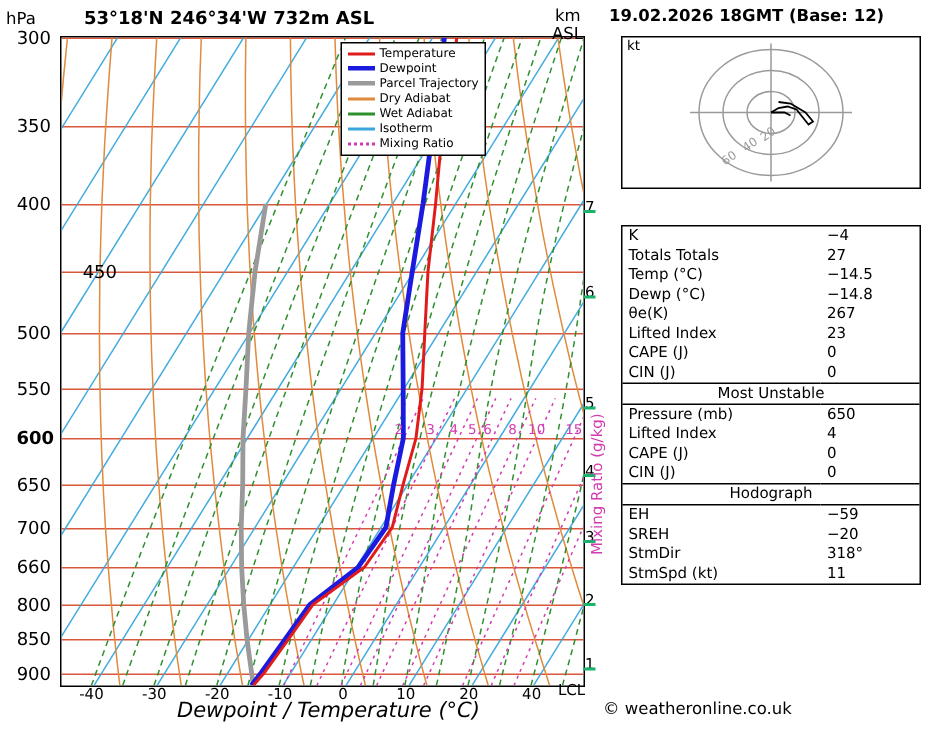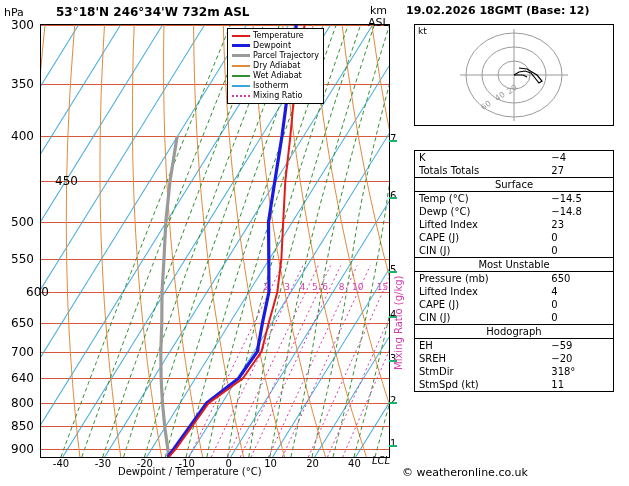--- a/index.html
+++ b/index.html
@@ -10,21 +10,21 @@
   #plot{position:absolute;left:40px;top:24px;width:348px;height:432px;border:1px solid #000;overflow:hidden;background:#fff;}
   #plotinner{position:absolute;left:0;top:0;width:348px;height:432px;}
   .hline{position:absolute;left:0;width:348px;height:1px;background:#d23a1a;opacity:.85;}
   .plabel{position:absolute;left:0;text-align:right;width:34px;font-size:12px;color:#000;}
   .xlabel{position:absolute;font-size:10px;color:#000;text-align:center;width:30px;}
   .isotherm{position:absolute;width:1px;background:#39a7dd;opacity:.95;transform-origin:bottom center;}
   .legend{position:absolute;left:186px;top:3px;background:#fff;border:1px solid #000;padding:2px 4px;font-size:8px;line-height:10px;z-index:9;}
   .legend div{white-space:nowrap;}
   .legend i{display:inline-block;width:18px;height:0;border-top-width:2px;border-top-style:solid;vertical-align:middle;margin-right:3px;}
   .hdr{position:absolute;font-size:11px;}
-  .axistitle{position:absolute;font-size:10px;}
+  .axistitle{position:absolute;font-size:14px;font-style:italic;}
   .kmlabel{position:absolute;font-size:10px;color:#000;}
   .kmtick{position:absolute;width:8px;height:2px;background:#19b36b;}
   .mixtitle{position:absolute;font-size:10px;color:#d23ab0;transform:rotate(-90deg);transform-origin:left top;white-space:nowrap;}
   .mixnum{position:absolute;font-size:9px;color:#d23ab0;}
   
   #right{left:400px;top:0;width:229px;height:486px;}
   .rtitle{position:absolute;left:6px;top:4px;font-size:11px;font-weight:bold;}
   #hodo{position:absolute;left:14px;top:24px;width:198px;height:100px;border:1px solid #000;background:#fff;}
   #tbl{position:absolute;left:14px;top:150px;width:198px;border:1px solid #000;font-size:10px;background:#fff;}
   #tbl table{width:100%;border-collapse:collapse;}
@@ -157,24 +157,24 @@
       </div>
   </div>
 
   <div id="plabels">
       <div class="plabel" style="top: 18px; left: 0px;">300</div>
       <div class="plabel" style="top: 77.4268px; left: 0px;">350</div>
       <div class="plabel" style="top: 128.905px; left: 0px;">400</div>
       <div class="plabel" style="top: 174.311px; left: 0px; margin-left: 44px;">450</div>
       <div class="plabel" style="top: 214.929px; left: 0px;">500</div>
       <div class="plabel" style="top: 251.672px; left: 0px;">550</div>
-      <div class="plabel" style="top: 285.216px; left: 15px;">600</div>
+      <div class="plabel" style="top: 285.216px; left: 2px; font-weight: bold;">600</div>
       <div class="plabel" style="top: 316.073px; left: 0px;">650</div>
       <div class="plabel" style="top: 344.642px; left: 0px;">700</div>
-      <div class="plabel" style="top: 371.24px; left: 0px;">640</div>
+      <div class="plabel" style="top: 371.24px; left: 0px;">660</div>
       <div class="plabel" style="top: 396.12px; left: 0px;">800</div>
       <div class="plabel" style="top: 419.492px; left: 0px;">850</div>
       <div class="plabel" style="top: 441.527px; left: 0px;">900</div>
     </div>
   <div id="xlabels">
       <div class="xlabel" style="left: 45.9639px; top: 458px;">-40</div>
       <div class="xlabel" style="left: 87.8916px; top: 458px;">-30</div>
       <div class="xlabel" style="left: 129.819px; top: 458px;">-20</div>
       <div class="xlabel" style="left: 171.747px; top: 458px;">-10</div>
       <div class="xlabel" style="left: 213.675px; top: 458px;">0</div>
@@ -196,21 +196,21 @@
       <div class="kmlabel" style="left: 390px; top: 190.075px;">6</div>
       <div class="kmtick" style="left: 389px; top: 197.075px;"></div>
       <div class="kmlabel" style="left: 390px; top: 132.694px;">7</div>
       <div class="kmtick" style="left: 389px; top: 139.694px;"></div>
     </div>
 
   <div class="axistitle" style="left:118px;top:466px;">Dewpoint / Temperature (°C)</div>
   <div class="hdr" style="left:370px;top:4px;">km</div>
   <div class="hdr" style="left:368px;top:16px;">ASL</div>
   <div class="mixtitle" style="left:393px;top:370px;">Mixing Ratio (g/kg)</div>
-  <div style="position:absolute;left:372px;top:455px;font-size:10px;font-style:italic;">LCL</div>
+  <div style="position:absolute;left:372px;top:455px;font-size:10px;">LCL</div>
 </div>
 
 <div class="abs" id="right">
   <div class="rtitle">19.02.2026 18GMT (Base: 12)</div>
 
   <div id="hodo">
     <div style="position:absolute;left:3px;top:1px;font-size:9px;">kt</div>
     <svg width="198" height="100" style="position:absolute;left:0;top:0">
       <ellipse cx="99" cy="50" rx="16" ry="14" fill="none" stroke="#9a9a9a" stroke-width="1"></ellipse>
       <ellipse cx="99" cy="50" rx="32" ry="28" fill="none" stroke="#9a9a9a" stroke-width="1"></ellipse>
@@ -230,29 +230,30 @@
         <tbody id="tblbody">
           <tr>
             <td>K</td>
             <td class="v">−4</td>
           </tr>
           <tr>
             <td>Totals Totals</td>
             <td class="v">27</td>
           </tr>
           <tr>
-            <td class="sect" colspan="2">Surface</td>
-          </tr>
-          <tr>
             <td>Temp (°C)</td>
             <td class="v">−14.5</td>
           </tr>
           <tr>
             <td>Dewp (°C)</td>
             <td class="v">−14.8</td>
+          </tr>
+          <tr>
+            <td>θe(K)</td>
+            <td class="v">267</td>
           </tr>
           <tr>
             <td>Lifted Index</td>
             <td class="v">23</td>
           </tr>
           <tr>
             <td>CAPE (J)</td>
             <td class="v">0</td>
           </tr>
           <tr>

